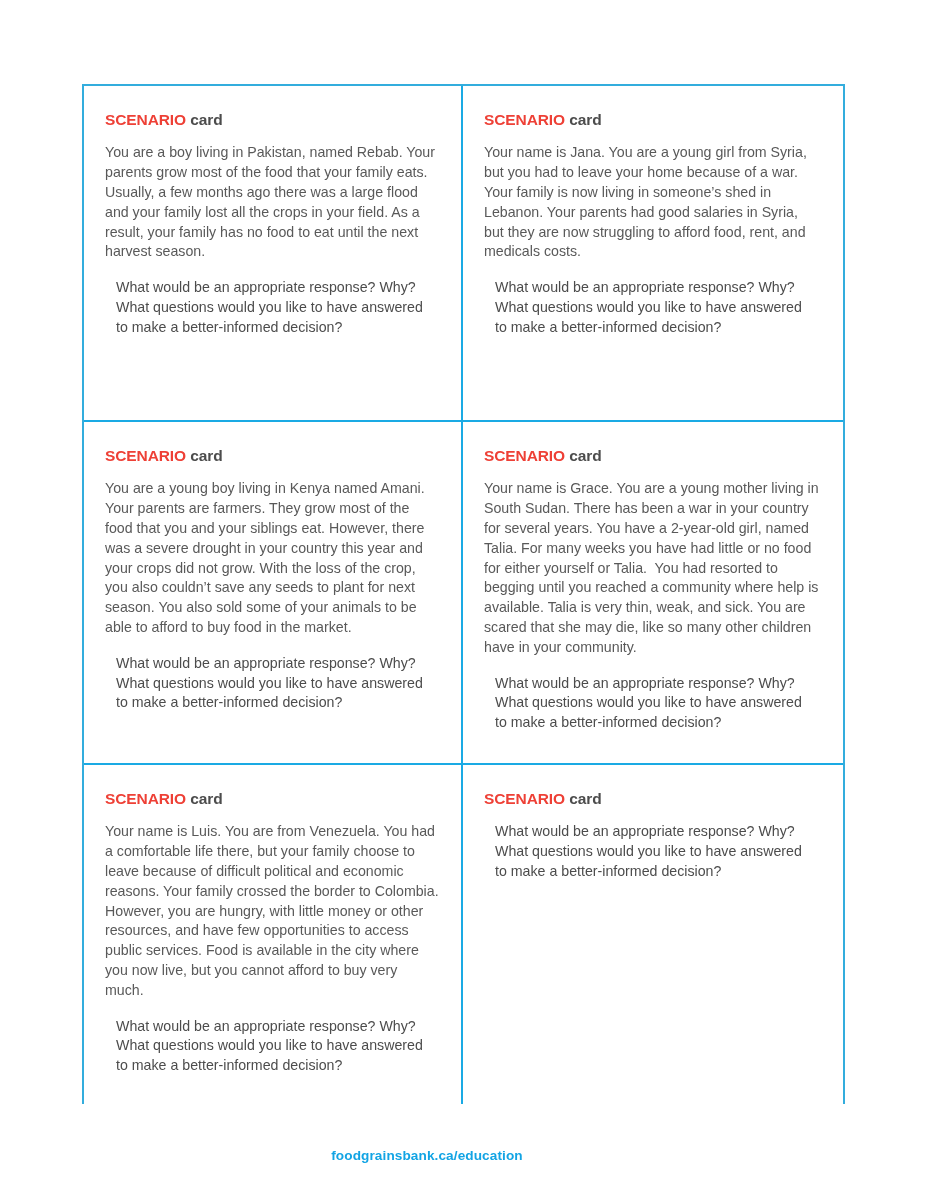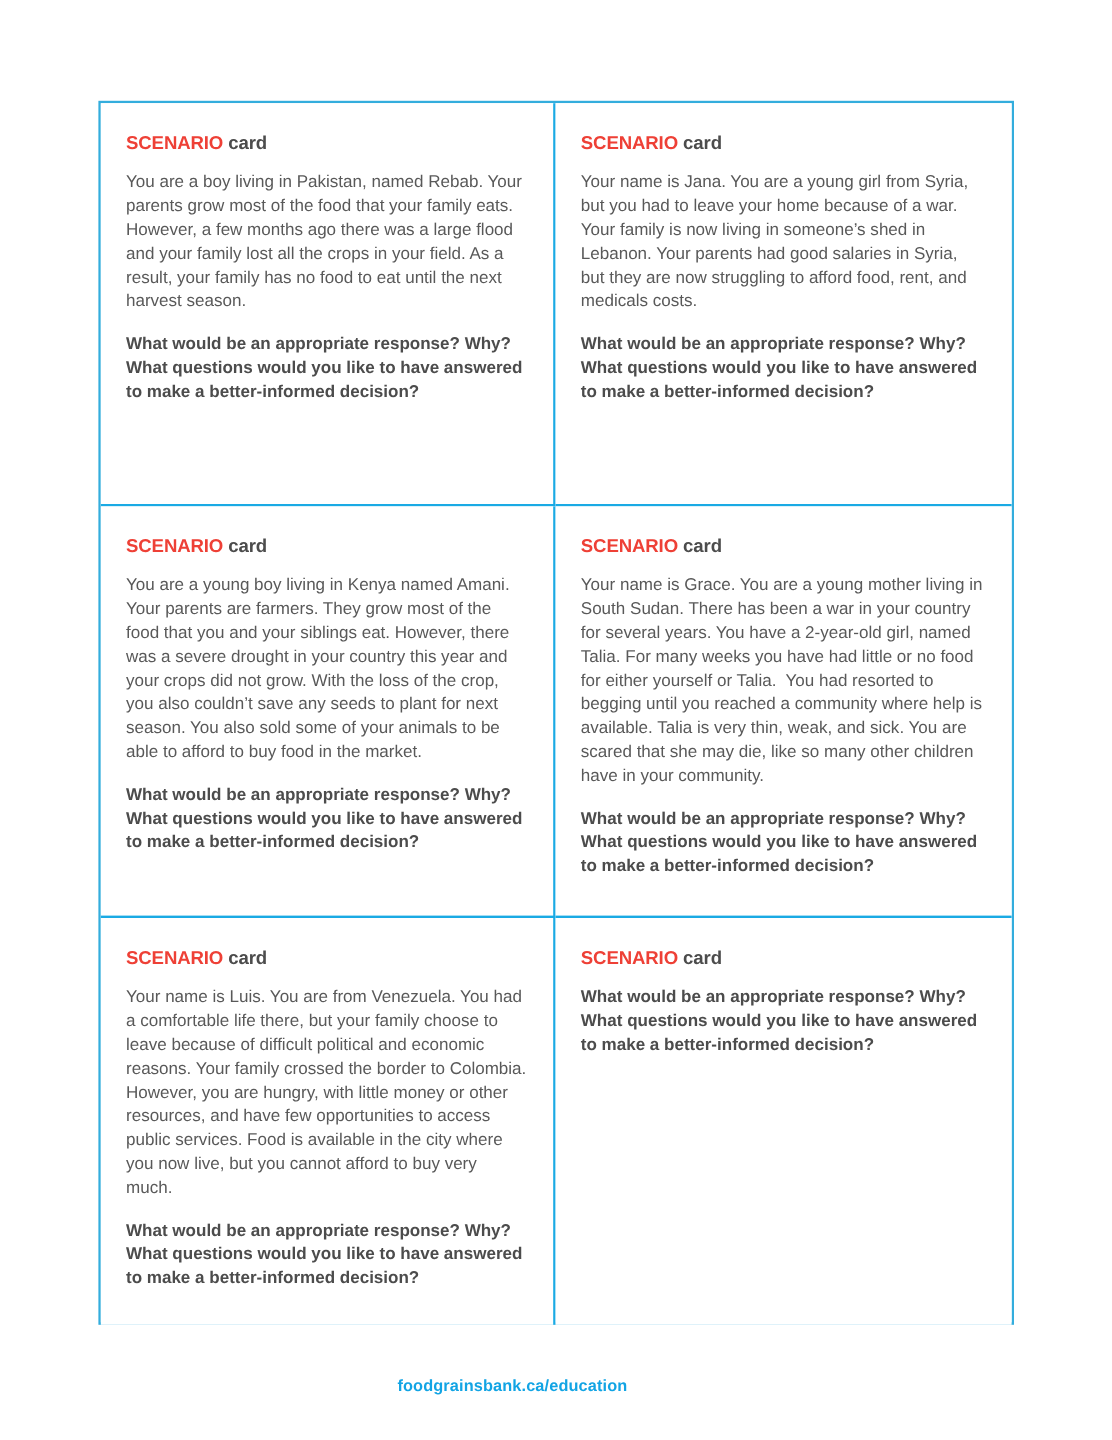--- a/index.html
+++ b/index.html
@@ -72,24 +72,24 @@
 
   .card-body {
     margin: 0 0 16px 0;
     font-size: 14.2px;
     line-height: 19.8px;
     color: #595959;
     white-space: pre-wrap;
   }
 
   .card-prompt {
-    margin: 0;
+    margin: 11px;
     font-size: 14.2px;
     line-height: 19.8px;
-    font-weight: bold;
+    font-weight: normal;
     color: #4c4c4c;
     white-space: pre-wrap;
   }
 
   
   .footer {
     position: absolute;
     left: 0;
     top: 1146px;
     width: 854px;
@@ -106,21 +106,21 @@
 </style>
 </head>
 <body>
 
 <div class="page">
 
   <div class="card-grid">
 
     <div class="card col-left row-1">
       <div class="card-heading"><span class="scenario-word">SCENARIO</span><span class="card-word"> card</span></div>
-      <p class="card-body">You are a boy living in Pakistan, named Rebab. Your parents grow most of the food that your family eats. However, a few months ago there was a large flood and your family lost all the crops in your field. As a result, your family has no food to eat until the next harvest season.</p>
+      <p class="card-body">You are a boy living in Pakistan, named Rebab. Your parents grow most of the food that your family eats. Usually, a few months ago there was a large flood and your family lost all the crops in your field. As a result, your family has no food to eat until the next harvest season.</p>
       <p class="card-prompt">What would be an appropriate response? Why? What questions would you like to have answered to make a better-informed decision?</p>
     </div>
 
     <div class="card col-right row-1">
       <div class="card-heading"><span class="scenario-word">SCENARIO</span><span class="card-word"> card</span></div>
       <p class="card-body">Your name is Jana. You are a young girl from Syria, but you had to leave your home because of a war. Your family is now living in someone’s shed in Lebanon. Your parents had good salaries in Syria, but they are now struggling to afford food, rent, and medicals costs.</p>
       <p class="card-prompt">What would be an appropriate response? Why? What questions would you like to have answered to make a better-informed decision?</p>
     </div>
 
     <div class="card col-left row-2">

